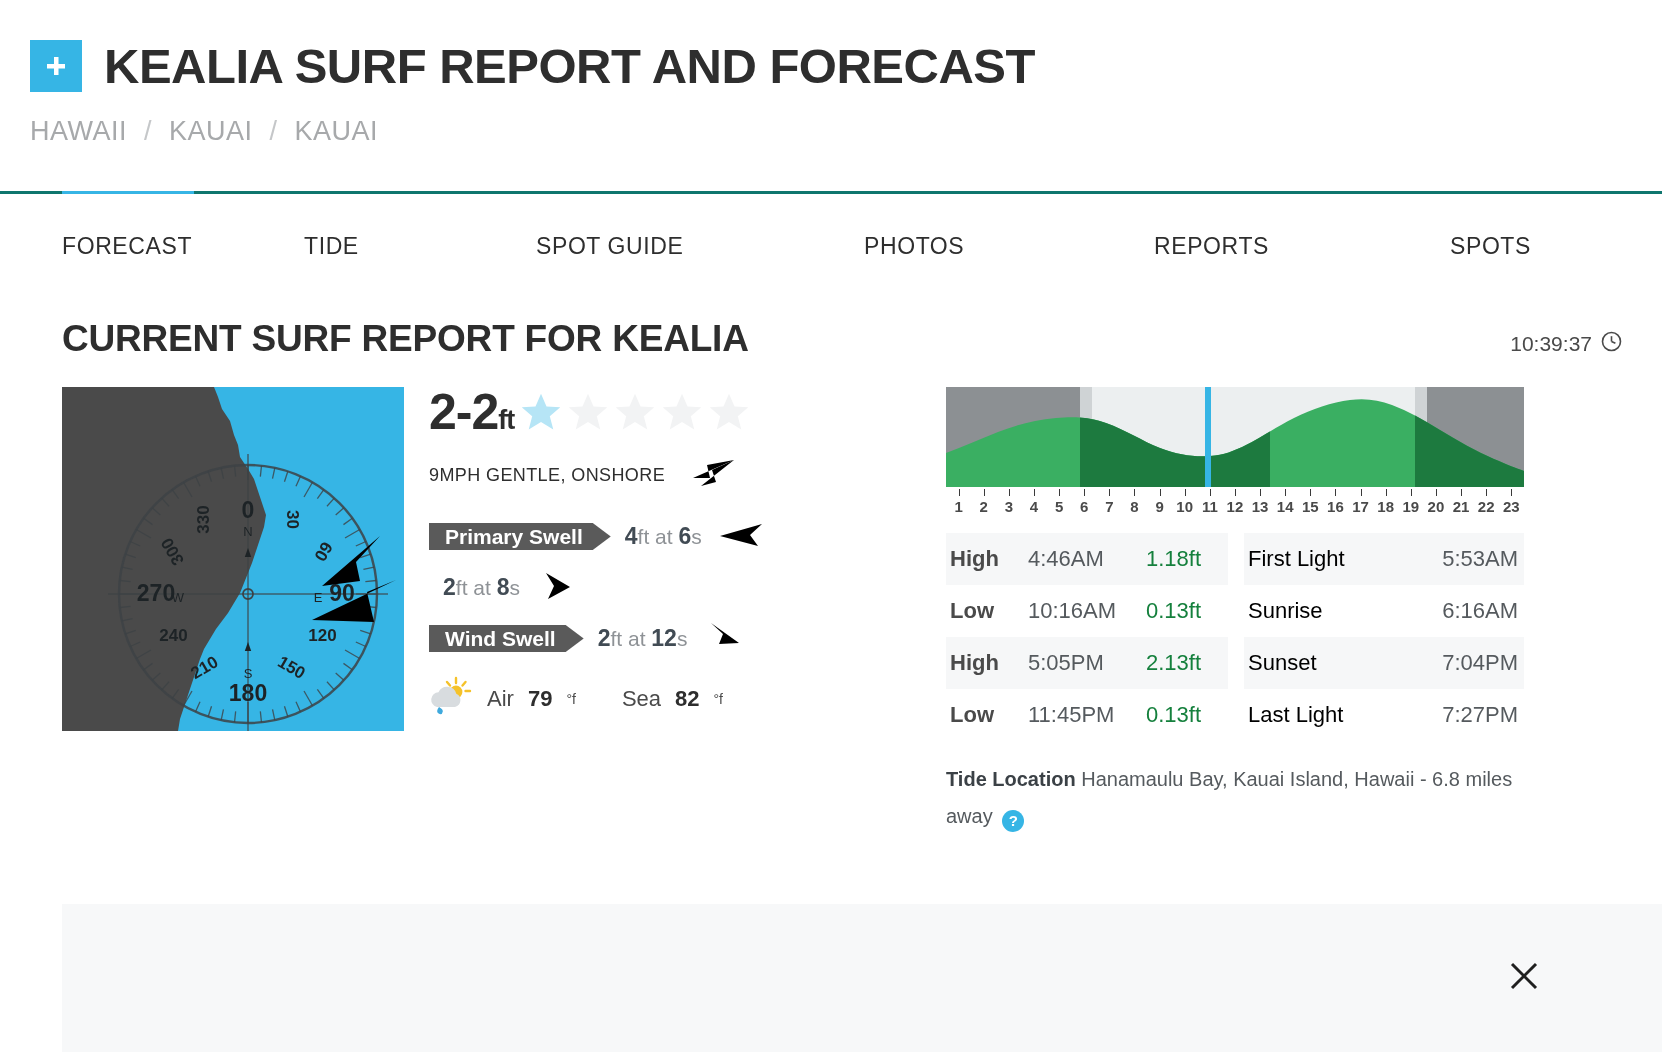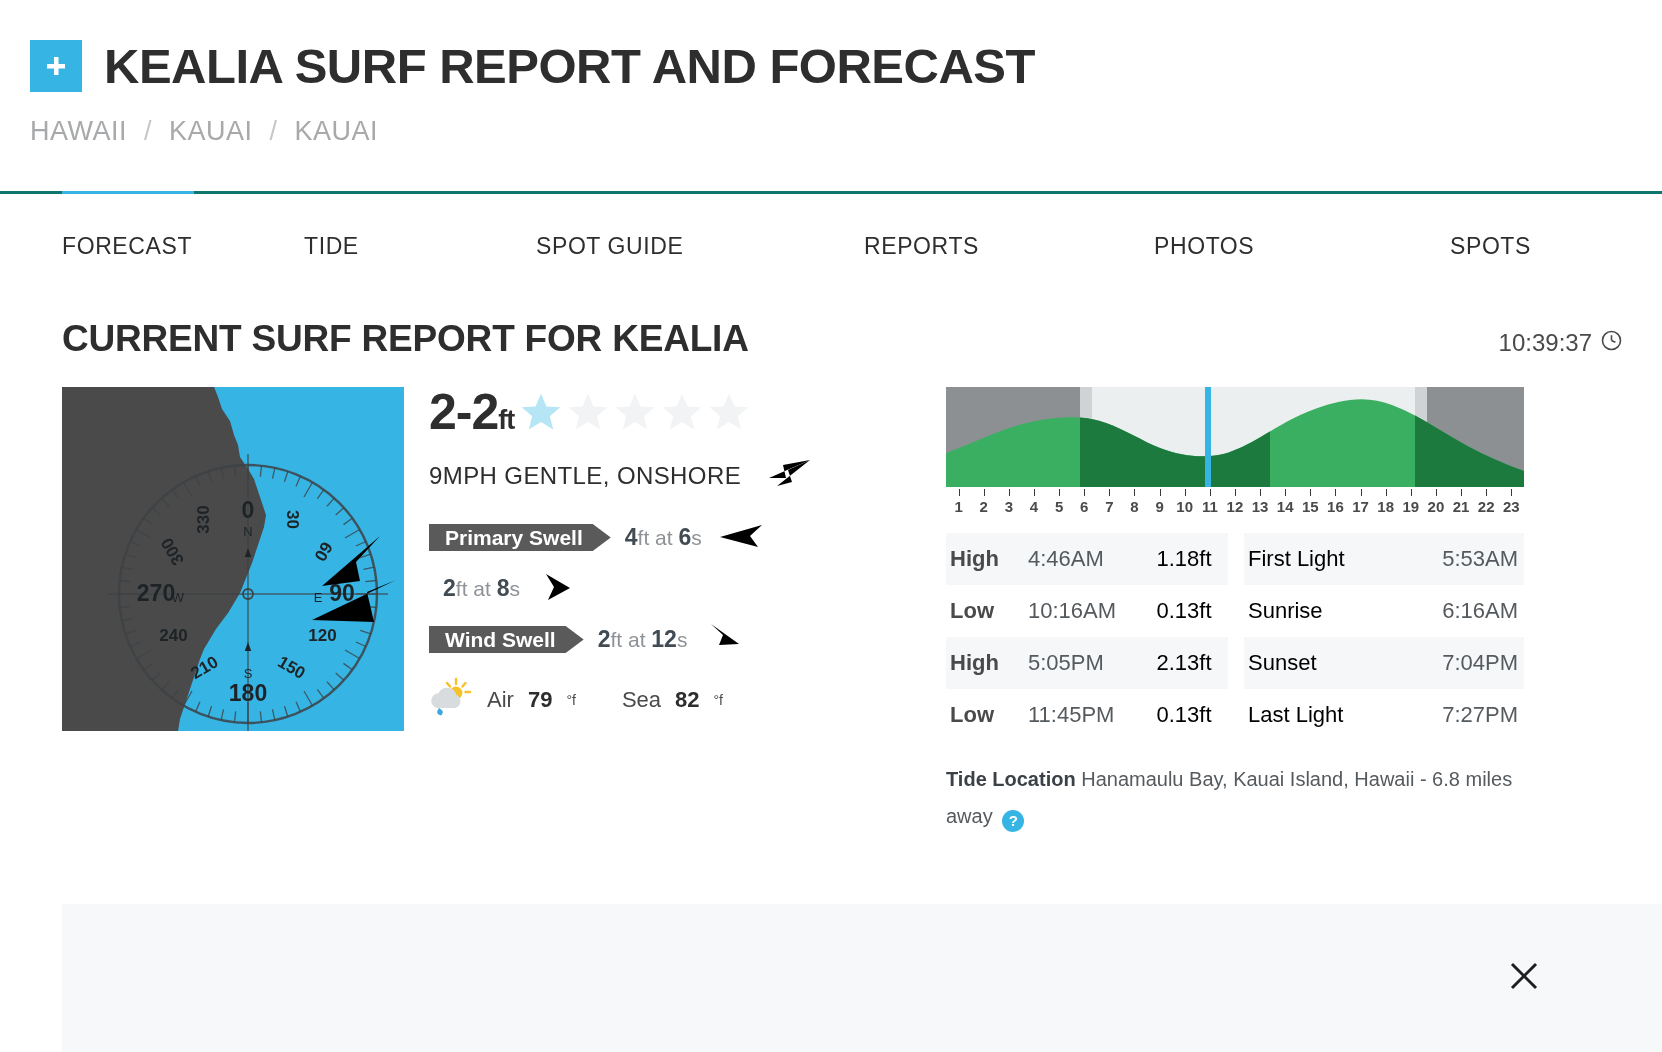--- a/index.html
+++ b/index.html
@@ -79,21 +79,21 @@
   .section-title {
     font-size: 37px;
     font-weight: bold;
     letter-spacing: -0.2px;
     color: #2e2e2e;
   }
   .clock-wrap {
     margin-left: auto;
     display: flex; align-items: center; gap: 9px;
     color: #4a4a4a;
-    font-size: 24px;
+    font-size: 21px;
   }
 
   
   .report-body {
     display: flex;
     padding: 27px 40px 0 62px;
     gap: 0;
   }
   .left-col { display: flex; gap: 0; }
 
@@ -120,21 +120,21 @@
     letter-spacing: -1px;
     line-height: 1;
   }
   .surf-height .unit { font-size: 27px; font-weight: bold; }
   .stars { display: flex; margin-left: 4px; gap: 1px; }
   .stars svg { display: block; }
 
   .wind-line {
     margin-top: 19px;
     display: flex; align-items: center; gap: 22px;
-    font-size: 24px;
+    font-size: 18px;
     letter-spacing: 0.4px;
     color: #2e2e2e;
     white-space: nowrap;
   }
   .wind-arrow { display: block; }
 
   .swells { margin-top: 22px; }
   .swell-row {
     display: flex; align-items: center;
     margin-bottom: 12px;
@@ -213,21 +213,21 @@
   table.tbl { border-collapse: collapse; }
   table.tbl td {
     font-size: 22px;
     padding: 13px 0;
     white-space: nowrap;
   }
   .t-left { width: 282px; }
   .t-right { width: 280px; }
   .t-left td.c1 { font-weight: bold; color: #4a4a4a; width: 82px; padding-left: 4px; }
   .t-left td.c2 { color: #555a5e; width: 118px; }
-  .t-left td.c3 { color: #000000; text-align: center; padding-right: 6px; }
+  .t-left td.c3 { color: #15803d; text-align: left; padding-right: 6px; }
   .t-right td.c1 { font-weight: normal; color: #000000; padding-left: 4px; }
   .t-right td.c2 { color: #555a5e; text-align: right; padding-right: 6px; }
   tr.shaded td { background: #f6f7f8; }
 
   .tide-loc {
     margin-top: 20px;
     font-size: 20px;
     color: #555a5e;
     line-height: 1.85;
     max-width: 578px;
@@ -279,22 +279,22 @@
     <span class="sep">/</span>
     <span class="crumb">KAUAI</span>
   </div>
 </div>
 
 <div class="tabs-wrap">
   <div class="tabs">
     <div class="tab">FORECAST</div>
     <div class="tab">TIDE</div>
     <div class="tab">SPOT GUIDE</div>
+    <div class="tab">PHOTOS</div>
     <div class="tab">REPORTS</div>
-    <div class="tab">PHOTOS</div>
     <div class="tab">SPOTS</div>
   </div>
 </div>
 
 <div class="section-head">
   <div class="section-title">CURRENT SURF REPORT FOR KEALIA</div>
   <div class="clock-wrap">
     <span>10:39:37</span>
     <span>
       <svg width="21" height="21" viewBox="0 0 21 21" aria-hidden="true">

